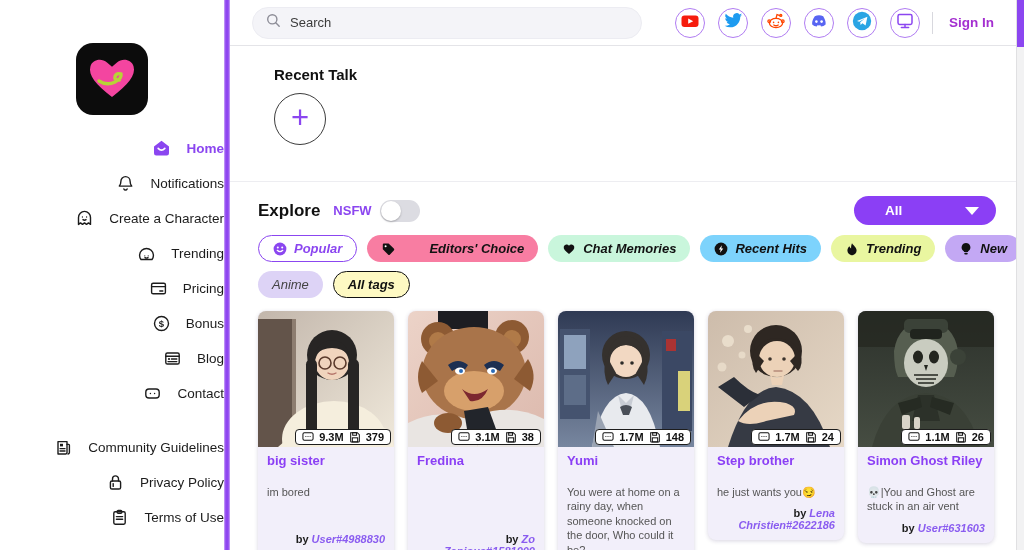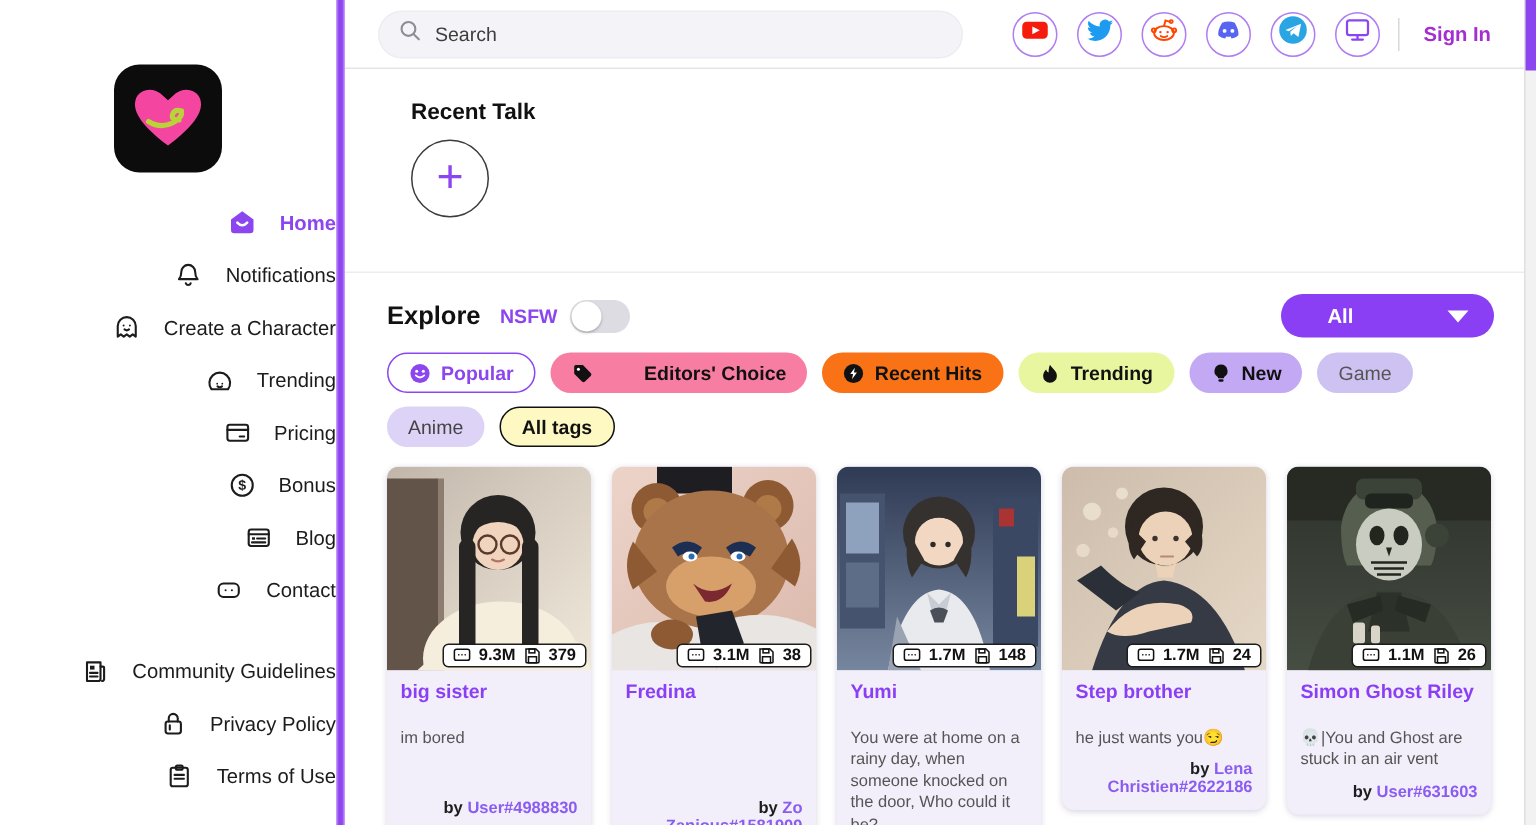--- a/index.html
+++ b/index.html
@@ -49,50 +49,50 @@
   .toggle { width:40px; height:22px; border-radius:11px; background:#dcdce2; margin-left:8px;
     position:relative; cursor:pointer; }
   .toggle .knob { position:absolute; left:1px; top:1px; width:20px; height:20px; border-radius:50%;
     background:#fff; box-shadow:0 1px 2px rgba(0,0,0,.25); }
   .dropdown { margin-left:auto; width:142px; height:29px; border-radius:15px; background:#8b3ff5;
     color:#fff; font-weight:bold; font-size:13.5px; display:flex; align-items:center;
     padding:0 17px 0 31px; cursor:pointer; }
   .dropdown .caret { margin-left:auto; width:0; height:0; border-left:7px solid transparent;
     border-right:7px solid transparent; border-top:8px solid #fff; }
 
-  .chips { display:flex; gap:10px; padding-left:28px; margin-top:10px; align-items:flex-end; }
+  .chips { display:flex; gap:10px; padding-left:28px; margin-top:10px; align-items:flex-end;font-style:italic; }
   .chips.row2 { margin-top:9px; }
   .chip { height:27px; border-radius:14px; display:flex; align-items:center; gap:7px;
     padding:0 14px; font-size:13px; font-weight:bold; color:#111; cursor:pointer; white-space:nowrap; }
   .chip .cicon { width:14px; height:14px; display:flex; }
   .chip-popular { background:#fff; border:1.5px solid #8b46f0; color:#8b46f0; }
   .chip-editors { background:#f87da2;gap:34px; }
   .chip-memories { background:#c9f6dc; }
-  .chip-recent { background:#f97316; }
+  .chip-recent { background:#7dd3fc; }
   .chip-trending { background:#e9f6a0; }
   .chip-new { background:#c3a8f4; }
   .chip-game { background:#cec2f2; color:#555; font-weight:normal; }
   .chip-anime { background:#ddd3f6; color:#444; font-weight:normal; }
   .chip-alltags { background:#fef9c3; border:1.5px solid #111; color:#111; }
 
   .cards { display:flex; gap:14px; padding-left:28px; margin-top:13px; align-items:flex-start; }
   .card { width:136px; border-radius:8px; background:#f2effa; box-shadow:0 1px 4px rgba(40,20,90,.18);
     cursor:pointer; }
   .card-img { width:136px; height:136px; border-radius:8px 8px 0 0; position:relative; overflow:hidden; }
   .card-img svg { display:block; }
   .stats { position:absolute; right:3px; bottom:2px; background:#fff; border:1px solid #1d1d1d;
     border-radius:4px; display:flex; align-items:center; gap:5px; padding:1px 6px;
     font-size:11px; font-weight:bold; color:#111; }
   .stats .sicon { width:12px; height:12px; display:flex; }
   .card-body { padding:7px 9px 9px; display:flex; flex-direction:column; min-height:86px; }
   .card-title { color:#8b3ff5; font-weight:bold; font-size:13px; line-height:1.15; }
   .card-desc { color:#555; font-size:11px; line-height:1.32; margin-top:16px; }
   .card-author { margin-top:auto; text-align:right; font-size:11px; color:#1d1d1d;
     font-weight:bold; padding-top:8px; }
-  .card-author .aname { color:#8a5cf0; }
+  .card-author .aname { color:#8a5cf0;font-style:italic; }
   .card-tags { display:flex; gap:8px; margin-top:8px; }
   .tag { background:#ddd2f6; color:#333; font-size:11px; font-weight:bold; padding:3px 11px;
     border-radius:11px; }
   .desc-pad { min-height:40px; }
 
   
   .scrollbar { position:absolute; right:0; top:0; width:8px; height:550px; background:#f2f2f3;
     border-left:1px solid #e0e0e2; }
   .scroll-thumb { position:absolute; top:0; left:0; width:8px; height:47px; background:#8b46f0; }
 </style>
@@ -339,20 +339,28 @@
       <span>Popular</span>
     </div>
     <div class="chip chip-editors">
       <span class="cicon">
         <svg viewBox="0 0 14 14" width="14" height="14">
           <path d="M7.6 1.4 L12.8 6.6 a1.4 1.4 0 0 1 0 2 L9 12.4 a1.4 1.4 0 0 1 -2 0 L1.8 7.2 V2.4 a1 1 0 0 1 1 -1 Z" fill="#111"></path>
           <circle cx="4.6" cy="4.2" r="1" fill="#fff"></circle>
         </svg>
       </span>
       <span>Editors' Choice</span>
+    </div>
+    <div class="chip chip-memories">
+      <span class="cicon">
+        <svg viewBox="0 0 14 14" width="14" height="14">
+          <path d="M7 12 C3 9.2 1.2 6.8 1.8 4.6 A2.9 2.9 0 0 1 7 3.8 a2.9 2.9 0 0 1 5.2 .8 C12.8 6.8 11 9.2 7 12 Z" fill="#111"></path>
+        </svg>
+      </span>
+      <span>Chat Memories</span>
     </div>
     <div class="chip chip-recent">
       <span class="cicon">
         <svg viewBox="0 0 14 14" width="14" height="14">
           <circle cx="7" cy="7" r="6.4" fill="#111"></circle>
           <path d="M7.9 3.2 L4.8 7.4 H6.7 L6 10.8 L9.3 6.4 H7.3 Z" fill="#fff"></path>
         </svg>
       </span>
       <span>Recent Hits</span>
     </div>

